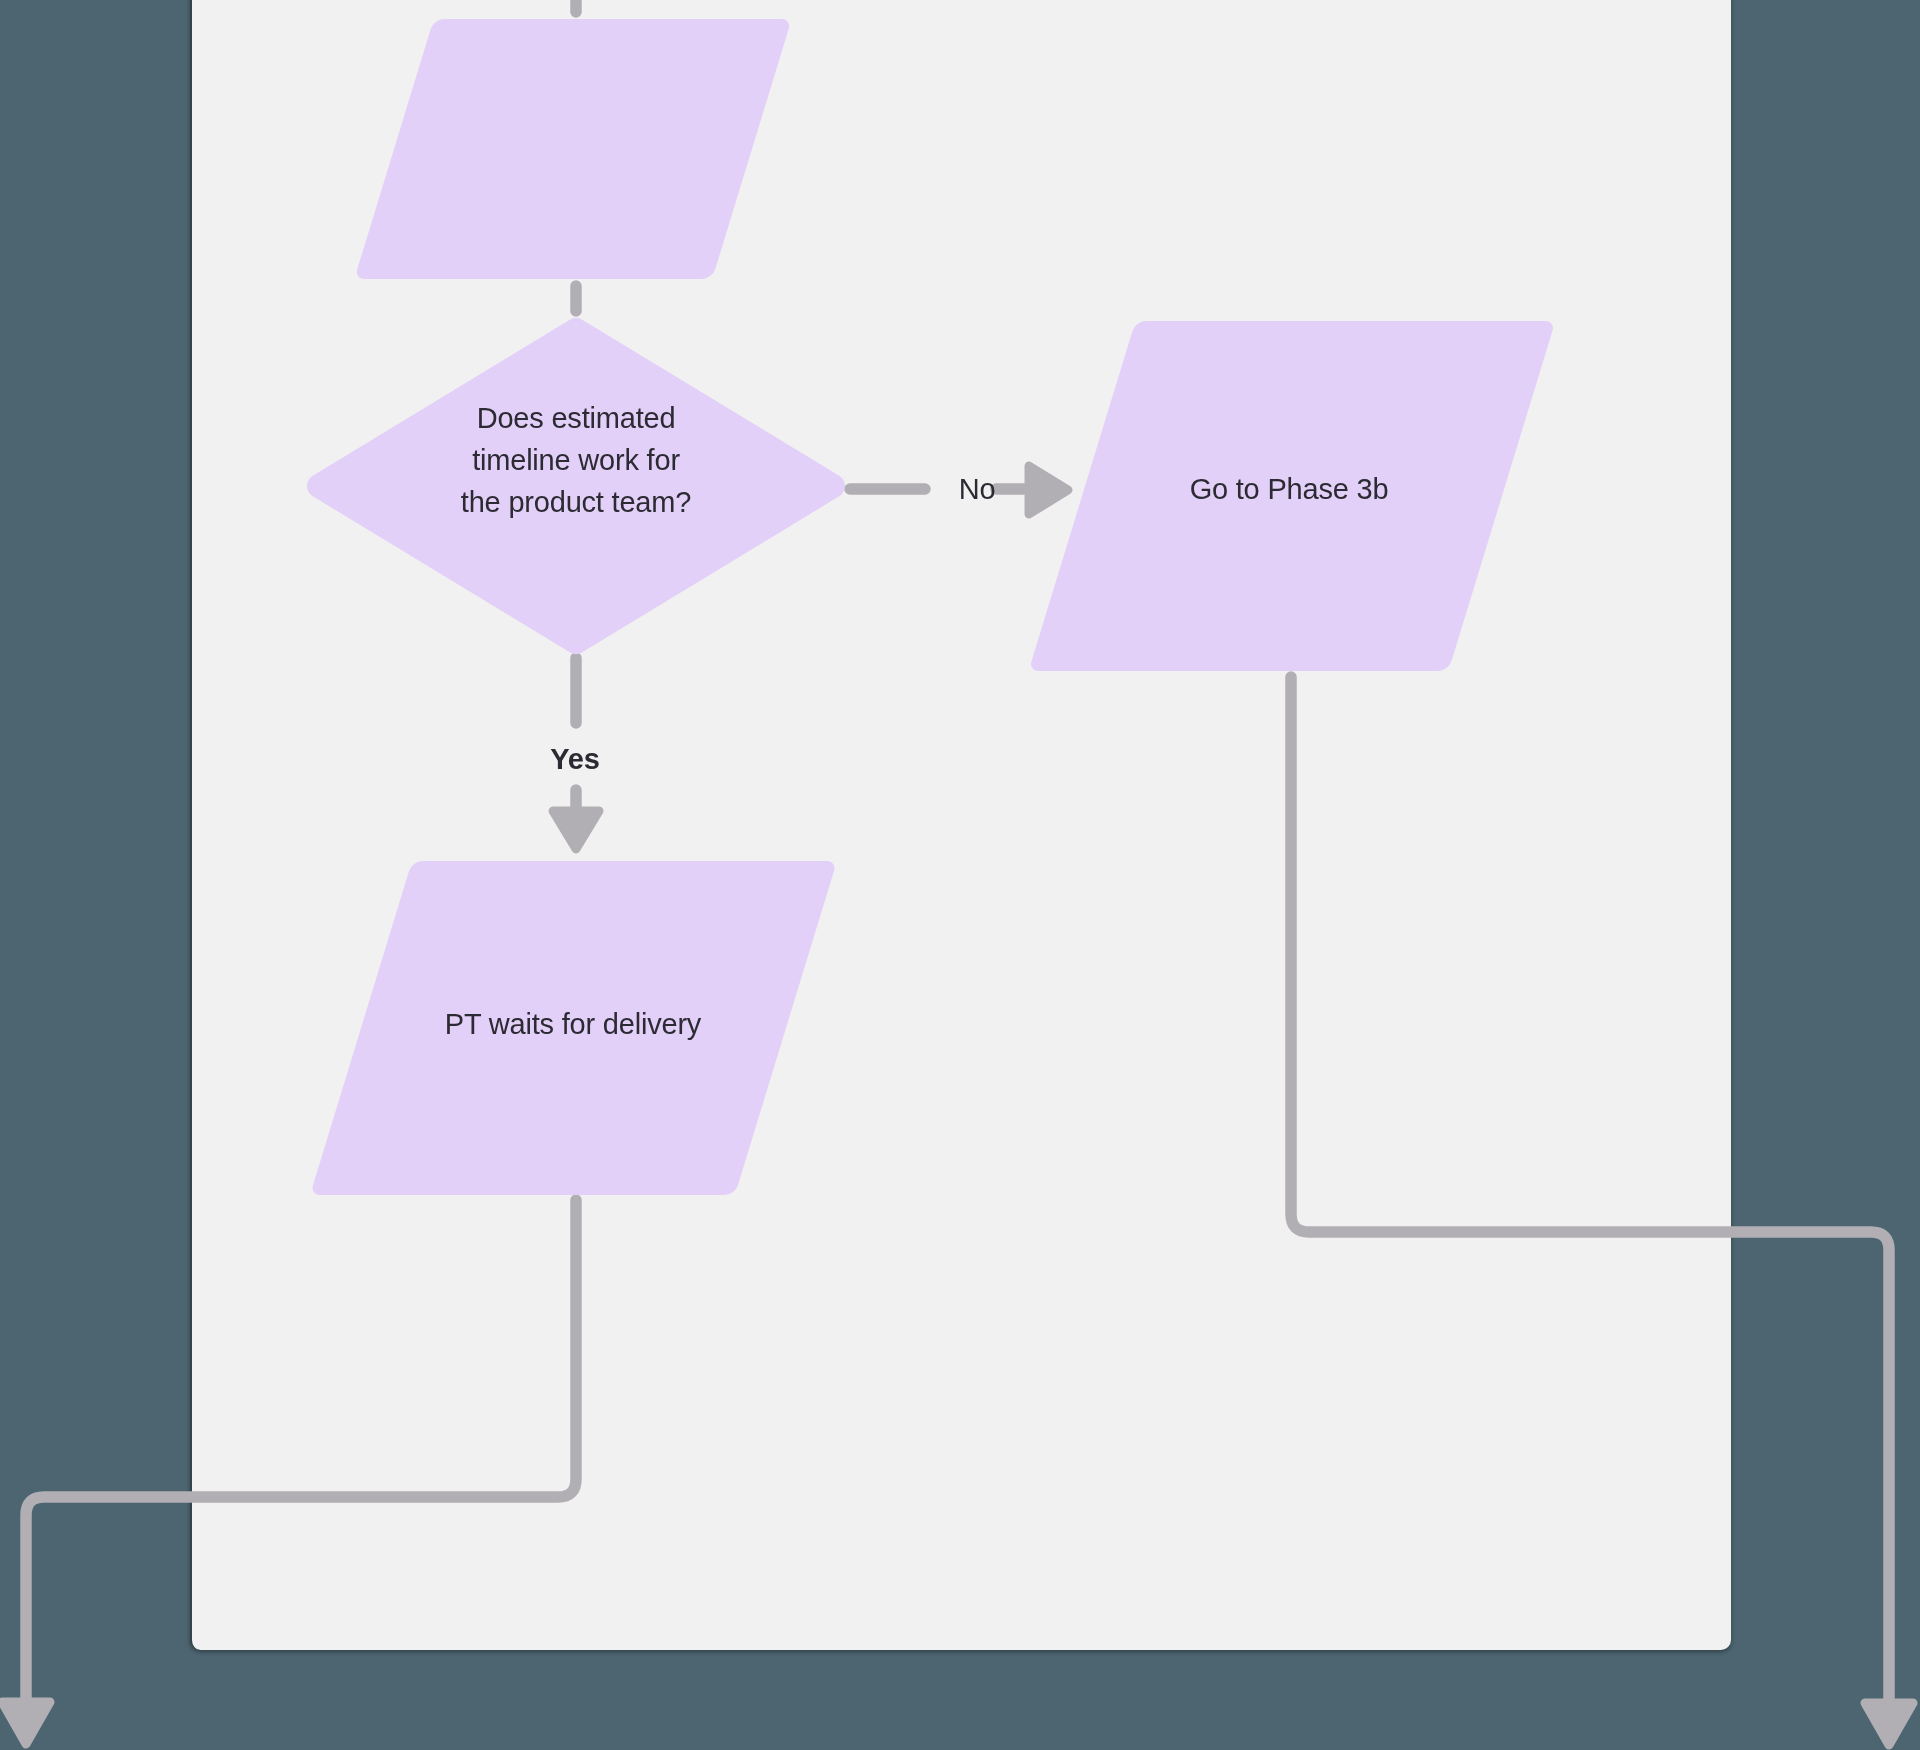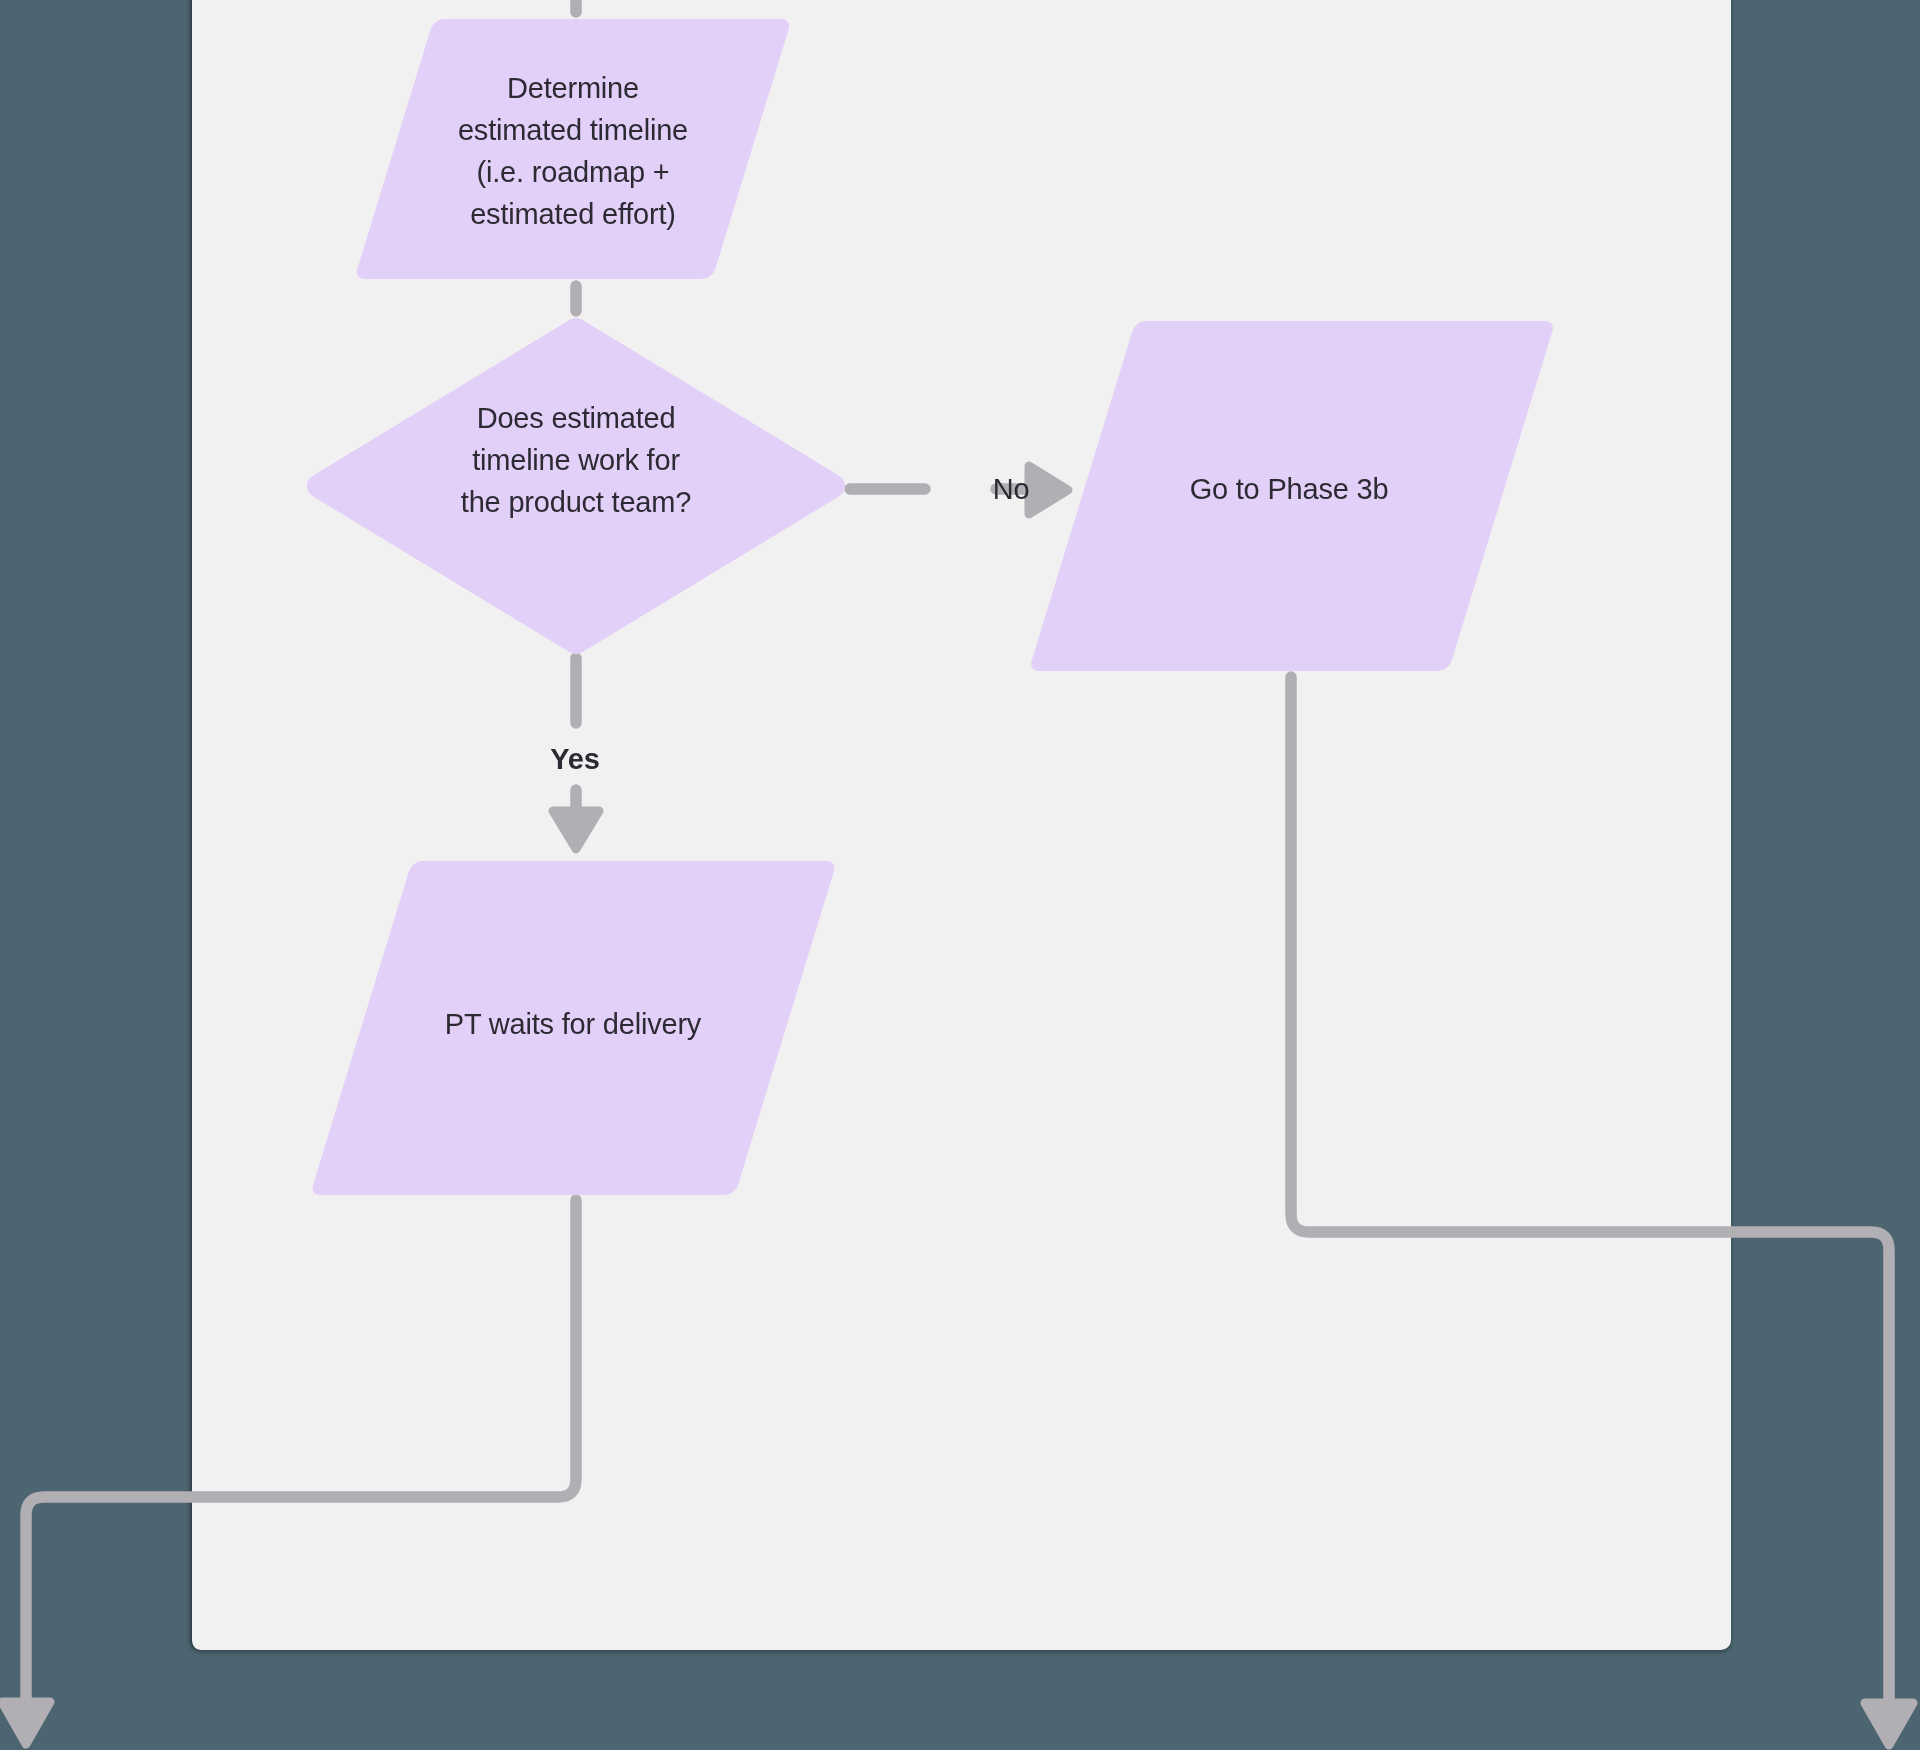--- a/index.html
+++ b/index.html
@@ -65,21 +65,21 @@
     letter-spacing: -0.2px;
     text-align: center;
     white-space: pre-line;
     pointer-events: none;
   }
   .lbl-determine { left: 573px; top: 151px; width: 360px; }
   .lbl-decision  { left: 576px; top: 460px; width: 420px; }
   .lbl-phase3b   { left: 1289px; top: 489px; width: 420px; }
   .lbl-ptwaits   { left: 573px; top: 1024px; width: 430px; }
   .lbl-yes       { left: 575px; top: 759px; width: 120px; font-weight: bold; }
-  .lbl-no        { left: 1011px; top: 489px; width: 120px; }
+  .lbl-no        { left: 977px; top: 489px; width: 120px; }
 </style>
 </head>
 <body>
 
 <div class="stage">
 
   <div class="frame"></div>
 
   <svg class="layer" viewBox="0 0 1920 1750" xmlns="http://www.w3.org/2000/svg">
 
@@ -111,24 +111,20 @@
 
     <g transform="translate(1292 496) skewX(-17)">
       <rect class="shape" x="-210" y="-175" width="420" height="350" rx="10"></rect>
     </g>
 
     <g transform="translate(573 1028) skewX(-17)">
       <rect class="shape" x="-212" y="-167" width="425" height="334" rx="10"></rect>
     </g>
   </svg>
 
-  <div class="node-label lbl-determine">Determine
-estimated timeline
-(i.e. roadmap +
-estimated effort)</div>
 
   <div class="node-label lbl-decision">Does estimated
 timeline work for
 the product team?</div>
 
   <div class="node-label lbl-phase3b">Go to Phase 3b</div>
 
   <div class="node-label lbl-ptwaits">PT waits for delivery</div>
 
   <div class="edge-label lbl-yes">Yes</div>

